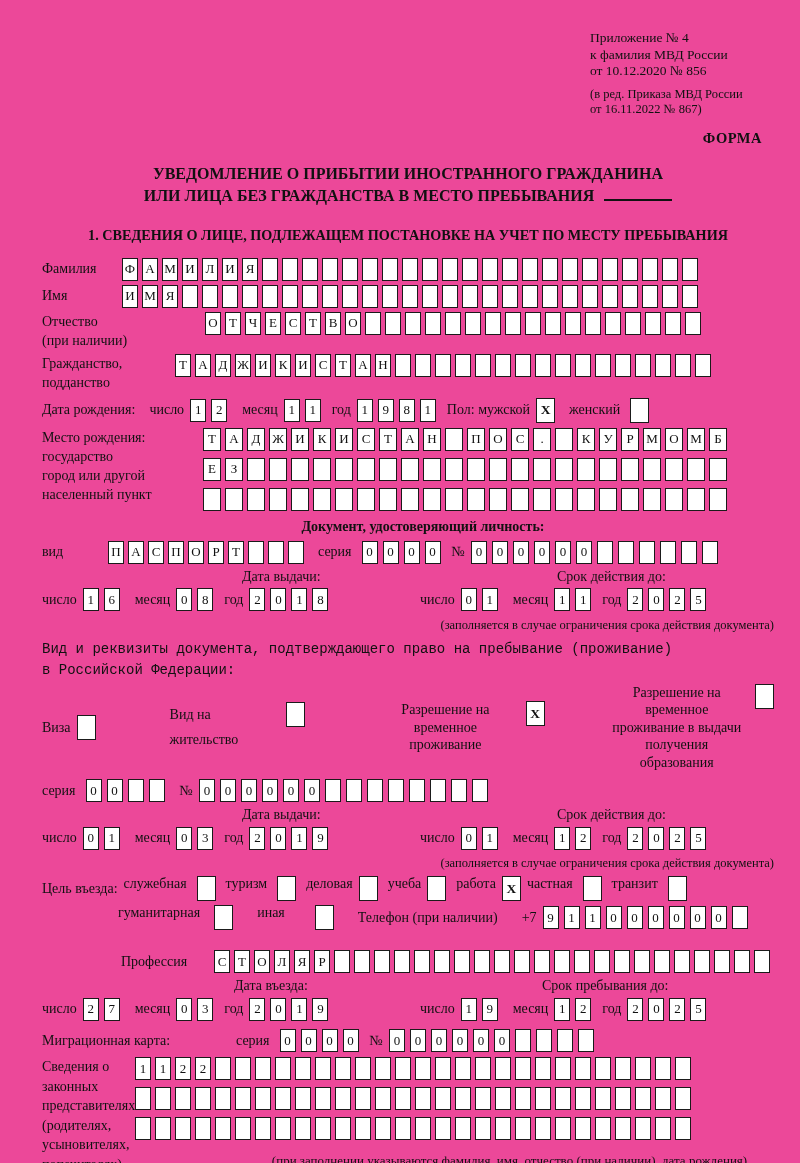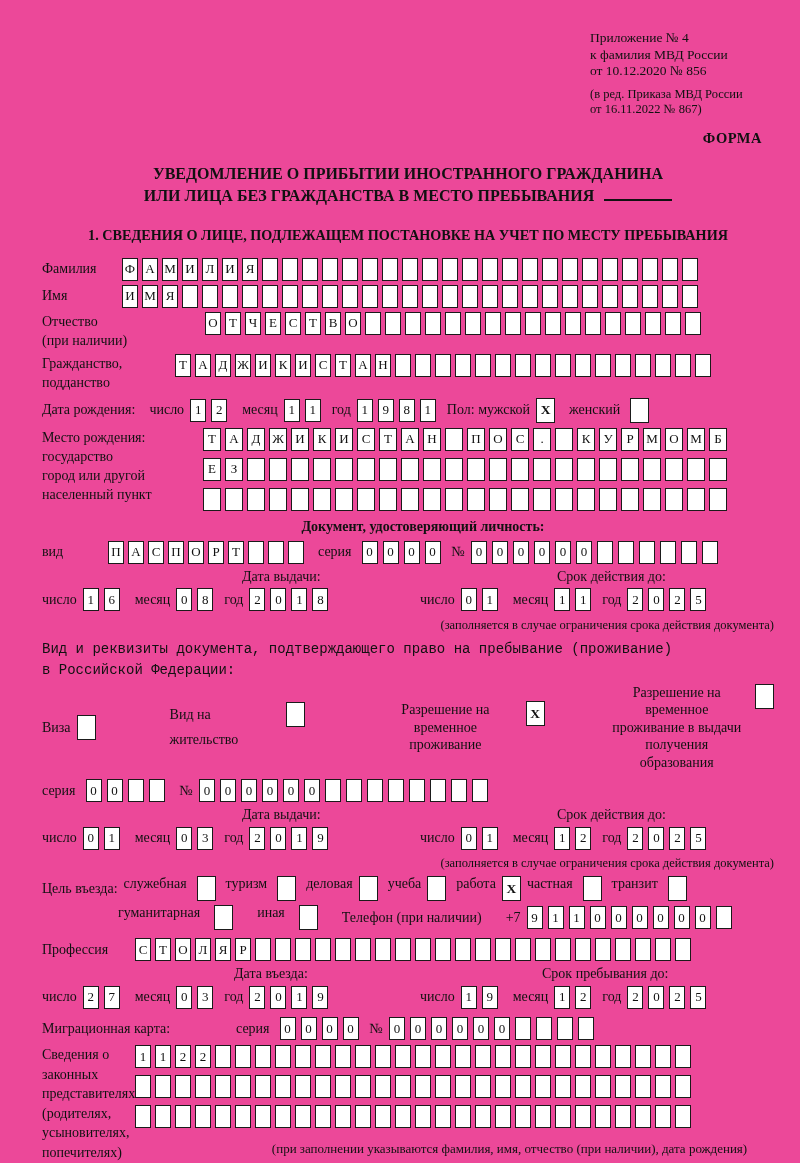--- a/index.html
+++ b/index.html
@@ -20,21 +20,21 @@
   .lbl{flex:none;}
   .lbl2{flex:none;line-height:19px;}
   .w80{width:80px;} .w163{width:163px;} .w133{width:133px;} .w161{width:161px;} .w66{width:66px;} .w93{width:93px;} .w150{width:150px;}
   .cells{display:inline-flex;flex:none;}
   .cell{box-sizing:border-box;width:16px;height:23px;border:1.6px solid #1a1a1a;margin-right:4px;
         display:inline-flex;align-items:center;justify-content:center;font-size:13px;flex:none;background:#fff;}
   .cells.wide .cell{width:18px;}
   .cells.date .cell{margin-right:5px;}
   .checkbox{box-sizing:border-box;width:19px;height:25px;border:1.6px solid #1a1a1a;display:inline-flex;
         align-items:center;justify-content:center;font-size:13.5px;font-weight:bold;flex:none;background:#fff;}
-  .mL6{margin-left:6px;} .mL10{margin-left:10px;} .mL14{margin-left:14px;} .mL24{margin-left:24px;} .mR6{margin-right:6px;} .mR10{margin-right:10px;}
+  .mL6{margin-left:6px;} .mL10{margin-left:10px;} .mL14{margin-left:14px;} .mL24{margin-left:24px;gap:16px;} .mR6{margin-right:6px;} .mR10{margin-right:10px;}
   
   .doc-head{text-align:center;font-weight:bold;margin:4px 0 6px 30px;font-size:14px;}
   
   .dp-head{position:relative;height:17px;margin-top:5px;font-size:14px;}
   .dp-left{position:absolute;left:200px;} .dp-left.entry{left:192px;}
   .dp-right{position:absolute;left:515px;} .dp-right.entry{left:500px;}
   .dp-row{height:28px;}
   .dg{display:inline-flex;align-items:center;}
   .dg-right{position:absolute;left:378px;}
   .note{text-align:right;font-size:12.5px;margin:1px 0 3px 0;}
@@ -569,21 +569,21 @@
           <span class="cell">0</span>
           <span class="cell">0</span>
           <span class="cell">0</span>
           <span class="cell">0</span>
           <span class="cell">0</span>
           <span class="cell">0</span>
           <span class="cell"></span>
         </span>
     </div>
 
-    <div class="row" style="margin-top:8px;">
+    <div class="row" style="margin-top:20px;justify-content:flex-end;">
       <span class="lbl w93">Профессия</span>
       <span class="cells">
           <span class="cell">С</span>
           <span class="cell">Т</span>
           <span class="cell">О</span>
           <span class="cell">Л</span>
           <span class="cell">Я</span>
           <span class="cell">Р</span>
           <span class="cell"></span>
           <span class="cell"></span>

